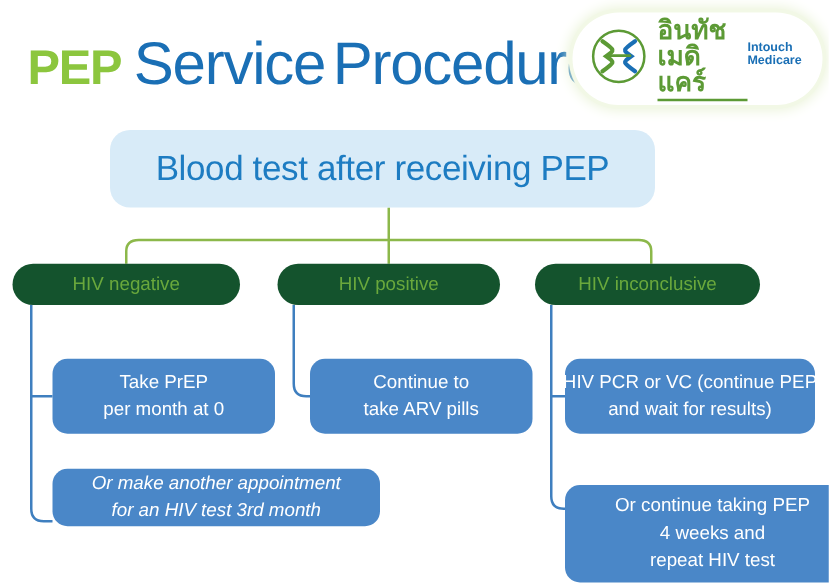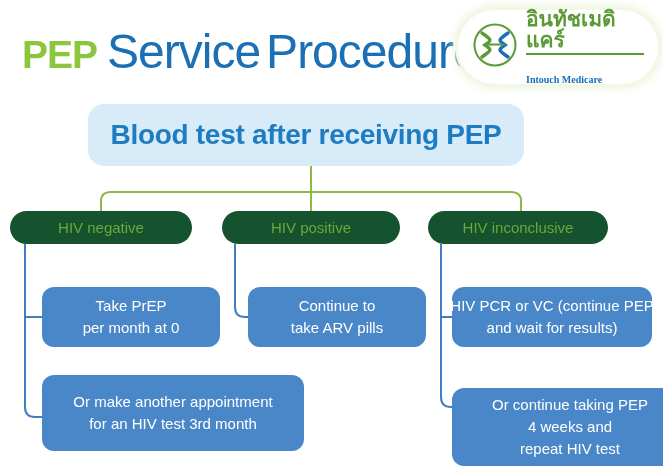--- a/index.html
+++ b/index.html
@@ -52,21 +52,21 @@
     height: 74px;
     background: #ffffff;
     border-radius: 37px;
     box-shadow: 0 0 0 3px #f2f8e6, 0 0 10px 4px #eaf3d8;
     display: flex;
     align-items: center;
     gap: 8px;
     padding: 0 14px;
   }
   #logo-mark { flex: 0 0 auto; }
-  #logo-text { display: flex; flex-direction: column; line-height: 1; font-family: Liberation Serif, serif; }
+  #logo-text { display: flex; flex-direction: row; line-height: 1; }
   .logo-thai {
     font-size: 21px;
     font-weight: bold;
     color: #5c9a35;
     border-bottom: 2px solid #5c9a35;
     padding-bottom: 2px;
     letter-spacing: 0px;
   }
   .logo-latin {
     font-size: 10px;
@@ -92,21 +92,21 @@
     width: 436px;
     height: 62px;
     background: #d8ebf8;
     border-radius: 16px;
     display: flex;
     align-items: center;
     justify-content: center;
   }
   #root-node .label {
     font-size: 28px;
-    font-weight: bold;
+    font-weight: normal;
     color: #1d7cc2;
     letter-spacing: -0.3px;
   }
 
   
   .pill {
     position: absolute;
     height: 33px;
     background: #14532d;
     border-radius: 17px;
@@ -136,21 +136,21 @@
   }
   .action-box .line {
     font-size: 15px;
     color: #ffffff;
     line-height: 1.45;
     text-align: center;
     white-space: nowrap;
   }
 
   #box-l0 { left: 42px;  top: 287px; width: 178px; height: 60px; }
-  #box-l1 { left: 42px;  top: 375px; width: 262px; height: 76px; }
+  #box-l1 { left: 42px;  top: 375px; width: 262px; height: 46px; font-style: italic; }
   #box-m0 { left: 248px; top: 287px; width: 178px; height: 60px; }
   #box-r0 { left: 452px; top: 287px; width: 200px; height: 60px; }
   #box-r1 { left: 452px; top: 368px; width: 236px; height: 78px; margin-top: 20px; }
 </style>
 </head>
 <body>
 
 <div id="page">
 
   <div id="title-row">

